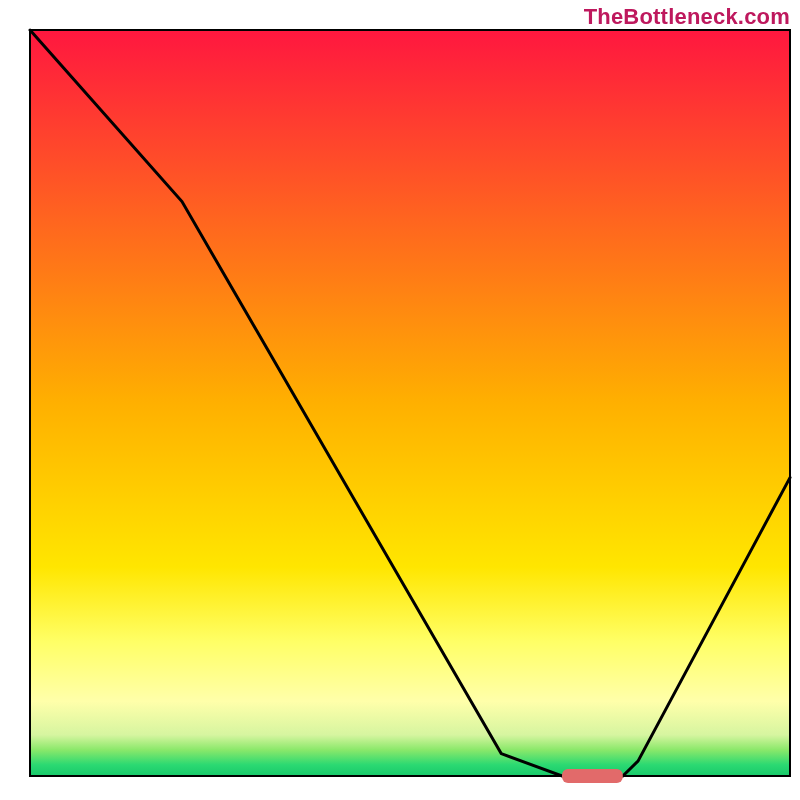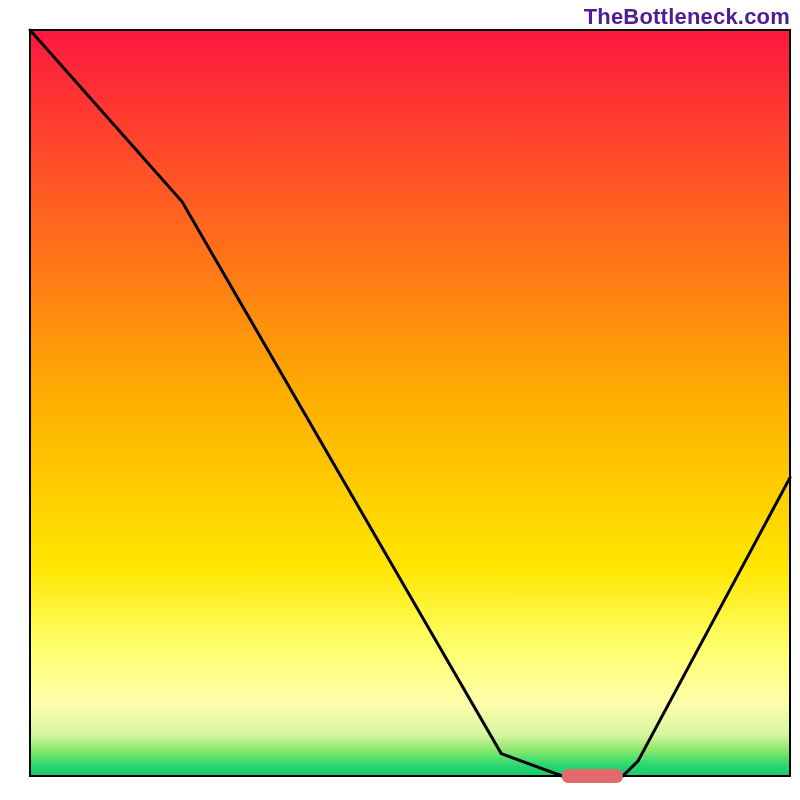--- a/index.html
+++ b/index.html
@@ -15,21 +15,21 @@
     position: relative;
     width: 800px;
     height: 800px;
   }
   .watermark {
     position: absolute;
     top: 4px;
     right: 10px;
     font-size: 22px;
     font-weight: 600;
-    color: #4c1d95;
+    color: #be185d;
     letter-spacing: 0.2px;
     z-index: 10;
   }
   svg.plot {
     position: absolute;
     left: 0;
     top: 0;
     width: 800px;
     height: 800px;
     display: block;

